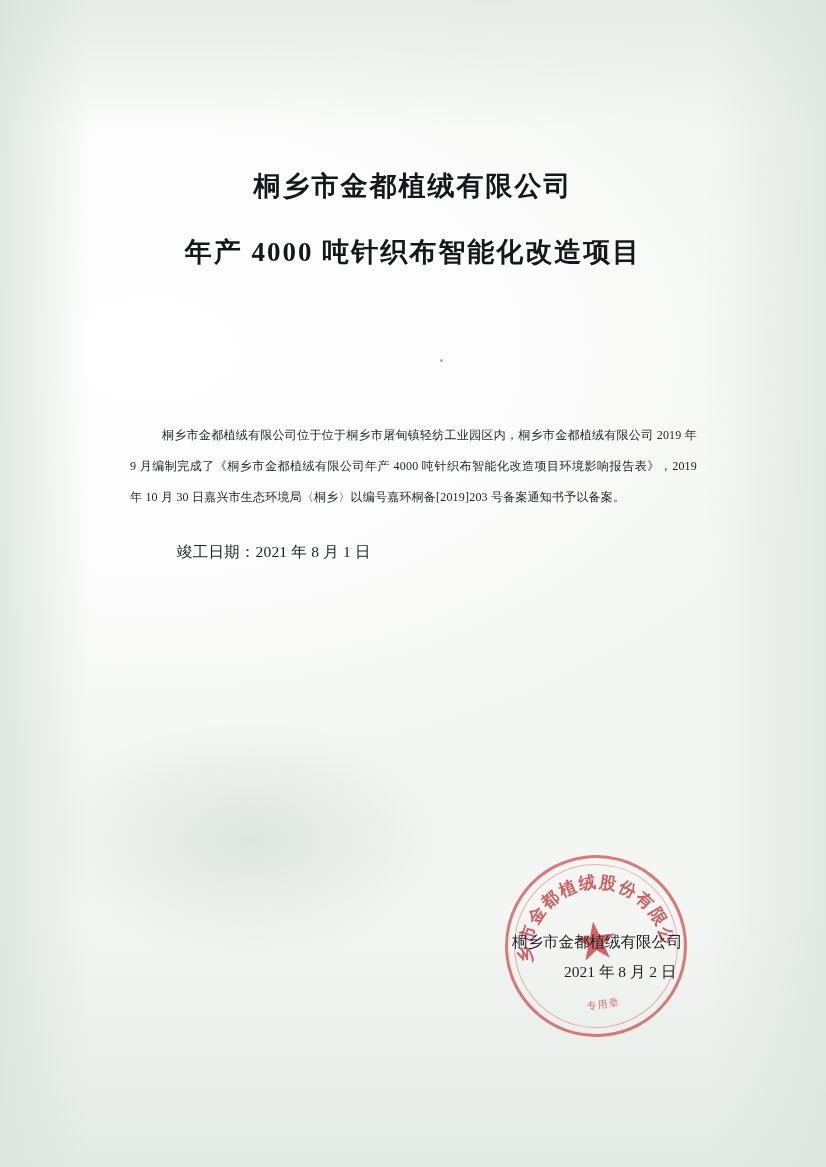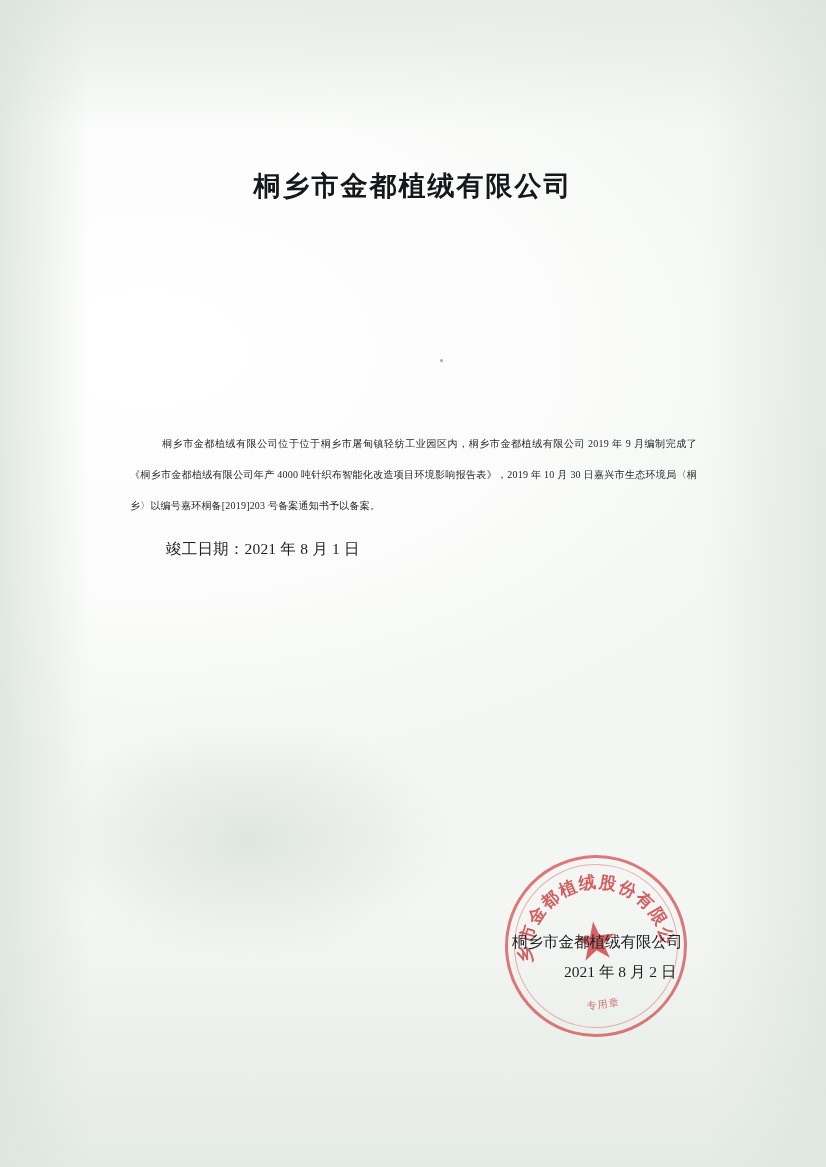--- a/index.html
+++ b/index.html
@@ -75,34 +75,34 @@
   }
 
   .body-block {
     position: absolute;
     left: 130px;
     top: 405px;
     width: 567px;
     color: #1d2124;
   }
   .para {
-    font-size: 10px;
+    font-size: 12px;
     line-height: 31px;
     text-align: justify;
     text-justify: inter-ideograph;
-    margin: 16px 0 2px 0;
+    margin: 8px 0 2px 0;
     letter-spacing: 0.2px;
   }
   .para.indent {
     text-indent: 32px;
   }
   .line {
     font-size: 15.5px;
     line-height: 31px;
-    margin: 4px;
+    margin: 15px;
     text-indent: 32px;
     letter-spacing: 0.2px;
   }
   .spacer-6 { height: 6px; }
 
   
   .seal {
     position: absolute;
     left: 505px;
     top: 848px;
@@ -187,20 +187,21 @@
   <div class="shade-top"></div>
   <div class="shade-left"></div>
   <div class="shade-right"></div>
   <div class="shade-bottom"></div>
   <div class="shade-blotch"></div>
 
   <div class="content">
 
     <div class="title-block">
       <div class="title-line">桐乡市金都植绒有限公司</div>
+      <div class="title-line">年产 4000 吨针织布智能化改造项目</div>
     </div>
 
     <div class="dot-mark"></div>
 
     <div class="body-block">
       <p class="para indent">桐乡市金都植绒有限公司位于位于桐乡市屠甸镇轻纺工业园区内，桐乡市金都植绒有限公司 2019 年 9 月编制完成了《桐乡市金都植绒有限公司年产 4000 吨针织布智能化改造项目环境影响报告表》，2019 年 10 月 30 日嘉兴市生态环境局〈桐乡〉以编号嘉环桐备[2019]203 号备案通知书予以备案。</p>
       <div class="spacer-6"></div>
       <p class="line">竣工日期：2021 年 8 月 1 日</p>
     </div>
 

